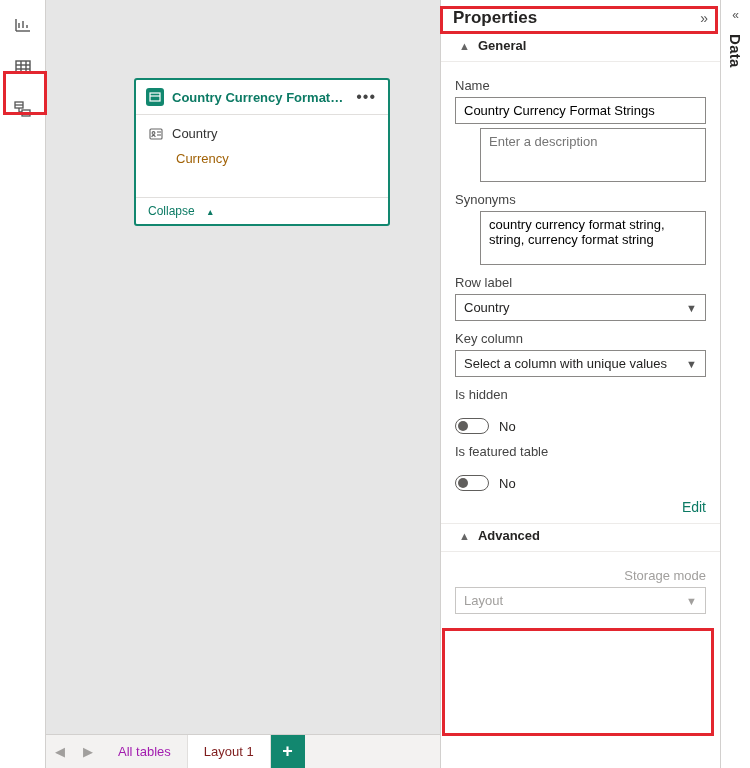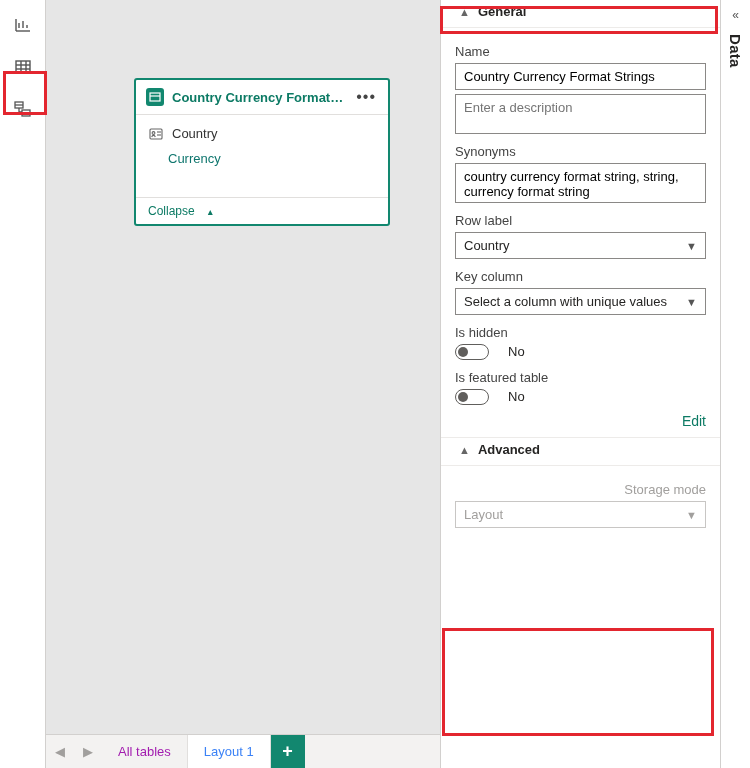--- a/index.html
+++ b/index.html
@@ -13,44 +13,44 @@
 
   
   .canvas { flex: 1; position: relative; background:#e6e6e6; }
   .table-card { position:absolute; left:88px; top:78px; width:256px; background:#fff; border:2px solid #12876f; border-radius:3px; }
   .tc-header { display:flex; align-items:center; gap:8px; padding:8px 10px; border-bottom:1px solid #e1dfdd; position:relative; }
   .tc-header .title { color:#0c7a64; font-size:13px; font-weight:600; flex:1; white-space:nowrap; overflow:hidden; text-overflow:ellipsis; }
   .tc-header .more { color:#444; font-size:16px; letter-spacing:1px; padding:0 2px; cursor:pointer; }
   .tc-fields { padding:6px 0; }
   .tc-field { display:flex; align-items:center; gap:8px; padding:5px 12px; font-size:13px; color:#333; }
   .tc-field .icon { width:16px; display:flex; justify-content:center; color:#666; }
-  .tc-field.sub { padding-left:32px; color:#0f766e; }
+  .tc-field.sub { padding-left:40px; color:#a16207; }
   .tc-collapse { border-top:1px solid #e1dfdd; padding:6px 12px; font-size:12px; color:#0c7a64; display:flex; align-items:center; gap:13px; cursor:pointer; }
 
   
   .tabstrip { position:absolute; left:0; right:0; bottom:0; height:34px; background:#f3f2f1; border-top:1px solid #d2d0ce; display:flex; align-items:stretch; font-size:13px; }
   .tabstrip .nav { width:28px; display:flex; align-items:center; justify-content:center; color:#a19f9d; }
   .tabstrip .tab { padding:0 16px; display:flex; align-items:center; border-right:1px solid #e1dfdd; color:#a21caf; }
-  .tabstrip .tab.active { background:#fff; color:#3b82f6; }
+  .tabstrip .tab.active { background:#fff; color:#7f1d1d; }
   .tabstrip .add { width:34px; background:#12876f; display:flex; align-items:center; justify-content:center; color:#fff; font-size:18px; font-weight:bold; }
 
   
   .props { width:280px; background:#fff; border-left:1px solid #d2d0ce; overflow-y:auto; display:flex; flex-direction:column; }
   .props-header { display:flex; align-items:center; justify-content:space-between; padding:8px 12px 6px 12px; }
   .props-header .title { font-size:17px; font-weight:600; }
   .props-header .coll { font-size:14px; color:#555; cursor:pointer; }
   .section-head { display:flex; align-items:center; gap:8px; padding:4px 12px 8px 18px; font-size:13px; font-weight:600; border-bottom:1px solid #edebe9; }
   .section-head .chev { font-size:11px; color:#666; }
   .section-body { padding:10px 14px 4px 14px; display:flex; flex-direction:column; gap:4px; }
   .label { font-size:13px; color:#444; margin-top:6px; }
   .field { border:1px solid #8a8886; background:#fff; padding:5px 8px; font-size:13px; font-family:inherit; }
-  textarea.field { resize:none; height:40px; }
+  textarea.field { resize:none; height:54px;margin-left:25px; }
   .select { display:flex; align-items:center; justify-content:space-between; cursor:pointer; }
   .select .chev { color:#555; font-size:11px; }
-  .toggle-row { display:flex; gap:19px; margin-top:0; }
+  .toggle-row { display:flex; align-items:center; gap:10px; margin-top:12px; }
   .toggle { width:34px; height:16px; border:1px solid #605e5c; border-radius:10px; position:relative; background:#fff; }
   .toggle .knob { position:absolute; left:2px; top:2px; width:10px; height:10px; border-radius:50%; background:#605e5c; }
   .edit-link { text-align:right; color:#0c7a64; font-size:14px; padding:4px 14px 8px 0; cursor:pointer; }
   .advanced { border-top:1px solid #edebe9; }
   .advanced .section-body .label { color:#a19f9d;text-align:right; }
   .disabled-select { border:1px solid #c8c6c4; color:#a19f9d; padding:5px 8px; display:flex; justify-content:space-between; align-items:center; background:#fff; }
 
   
   .data-tab { width:30px; background:#fff; border-left:1px solid #d2d0ce; display:flex; flex-direction:column; align-items:center; padding-top:8px; }
   .data-tab .coll { font-size:12px; color:#555; cursor:pointer; }
@@ -145,20 +145,26 @@
           <span>All tables</span>
         </div>
       <div class="tab active">
           <span>Layout 1</span>
         </div>
       <div class="add">+</div>
     </div>
   </div>
 
   <div class="props">
+    <div class="props-header">
+      <span class="title">Properties</span>
+      <span class="coll">
+        <span>»</span>
+      </span>
+    </div>
     <div class="section-head">
       <span class="chev">▲</span>
       <span>General</span>
     </div>
     <div class="section-body">
       <div class="label">Name</div>
       <input class="field" value="Country Currency Format Strings" style="">
 
       <textarea class="field" placeholder="Enter a description" style=""></textarea>
 

